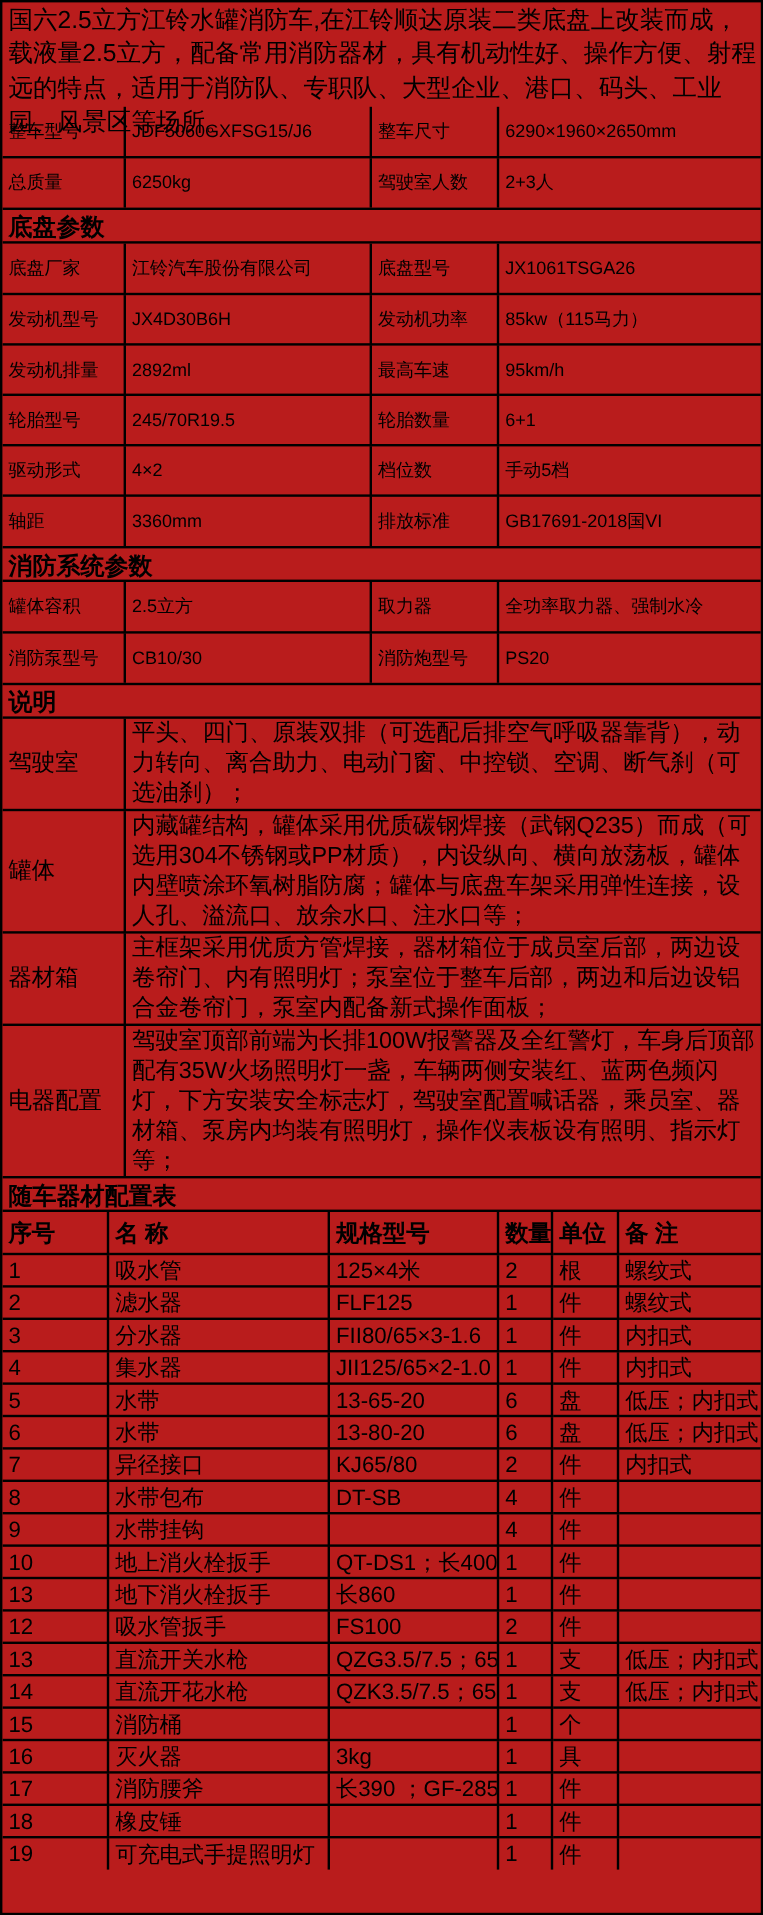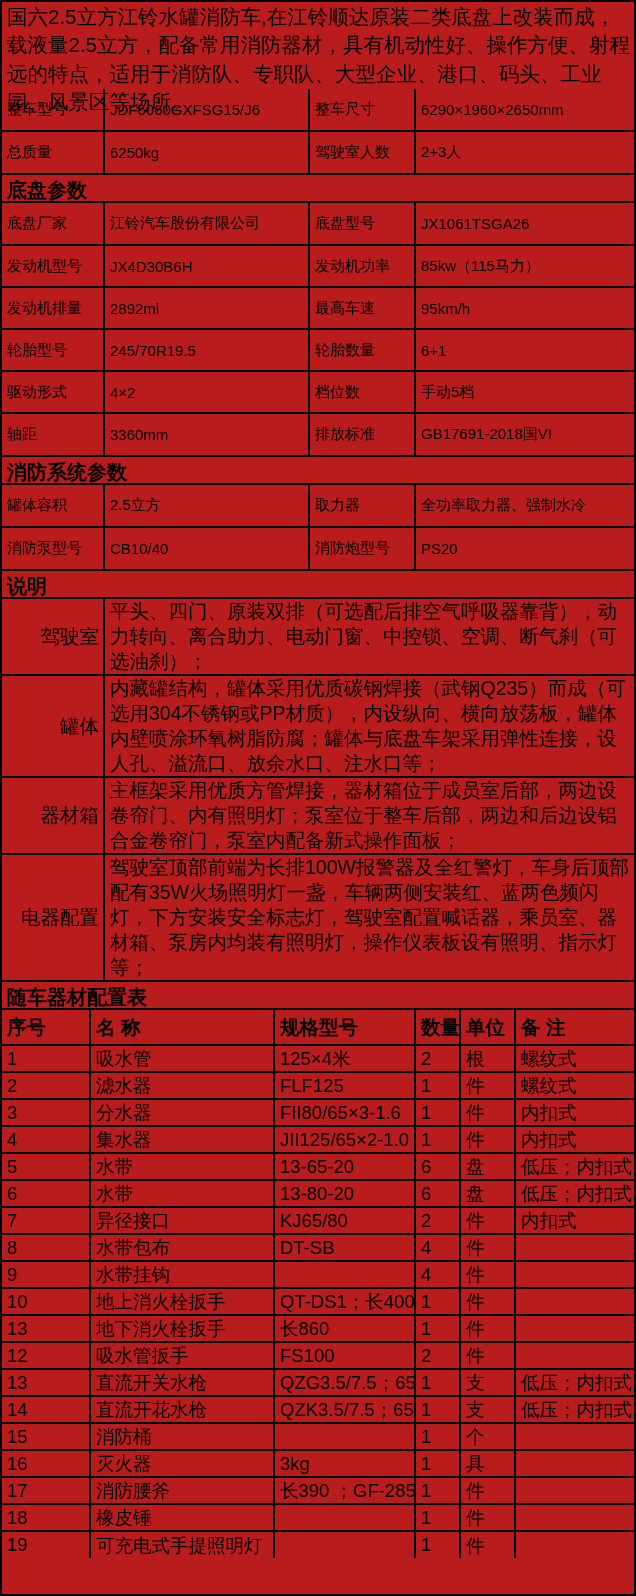--- a/index.html
+++ b/index.html
@@ -41,21 +41,21 @@
     white-space: nowrap;
     overflow: hidden;
   }
   .ptable td { height: 42px; font-size: 15px; }
   .notes td {
     white-space: normal;
     font-size: 19.5px;
     line-height: 25px;
     padding: 0 4px 0 5px;
   }
-  .notes td.nlabel { white-space: nowrap; width: 102px; text-align: right; }
+  .notes td.nlabel { white-space: nowrap; width: 102px; }
   .eq td { height: 27px; font-size: 18.5px; }
   .eq th { height: 35px; font-size: 19.5px; font-weight: 700; }
 </style>
 </head>
 <body>
 
 <div class="doc">
 
   <div class="intro">国六2.5立方江铃水罐消防车,在江铃顺达原装二类底盘上改装而成，载液量2.5立方，配备常用消防器材，具有机动性好、操作方便、射程远的特点，适用于消防队、专职队、大型企业、港口、码头、工业园、风景区等场所。</div>
 
@@ -140,21 +140,21 @@
       </colgroup>
     <tbody>
         <tr>
       <td>罐体容积</td>
       <td>2.5立方</td>
       <td>取力器</td>
       <td>全功率取力器、强制水冷</td>
     </tr>
     <tr>
       <td>消防泵型号</td>
-      <td>CB10/40</td>
+      <td>CB10/30</td>
       <td>消防炮型号</td>
       <td>PS20</td>
     </tr>
   </tbody>
     </table>
 
   <div class="sec">说明</div>
   <table class="notes">
     <colgroup>
         <col style="width:102px">

